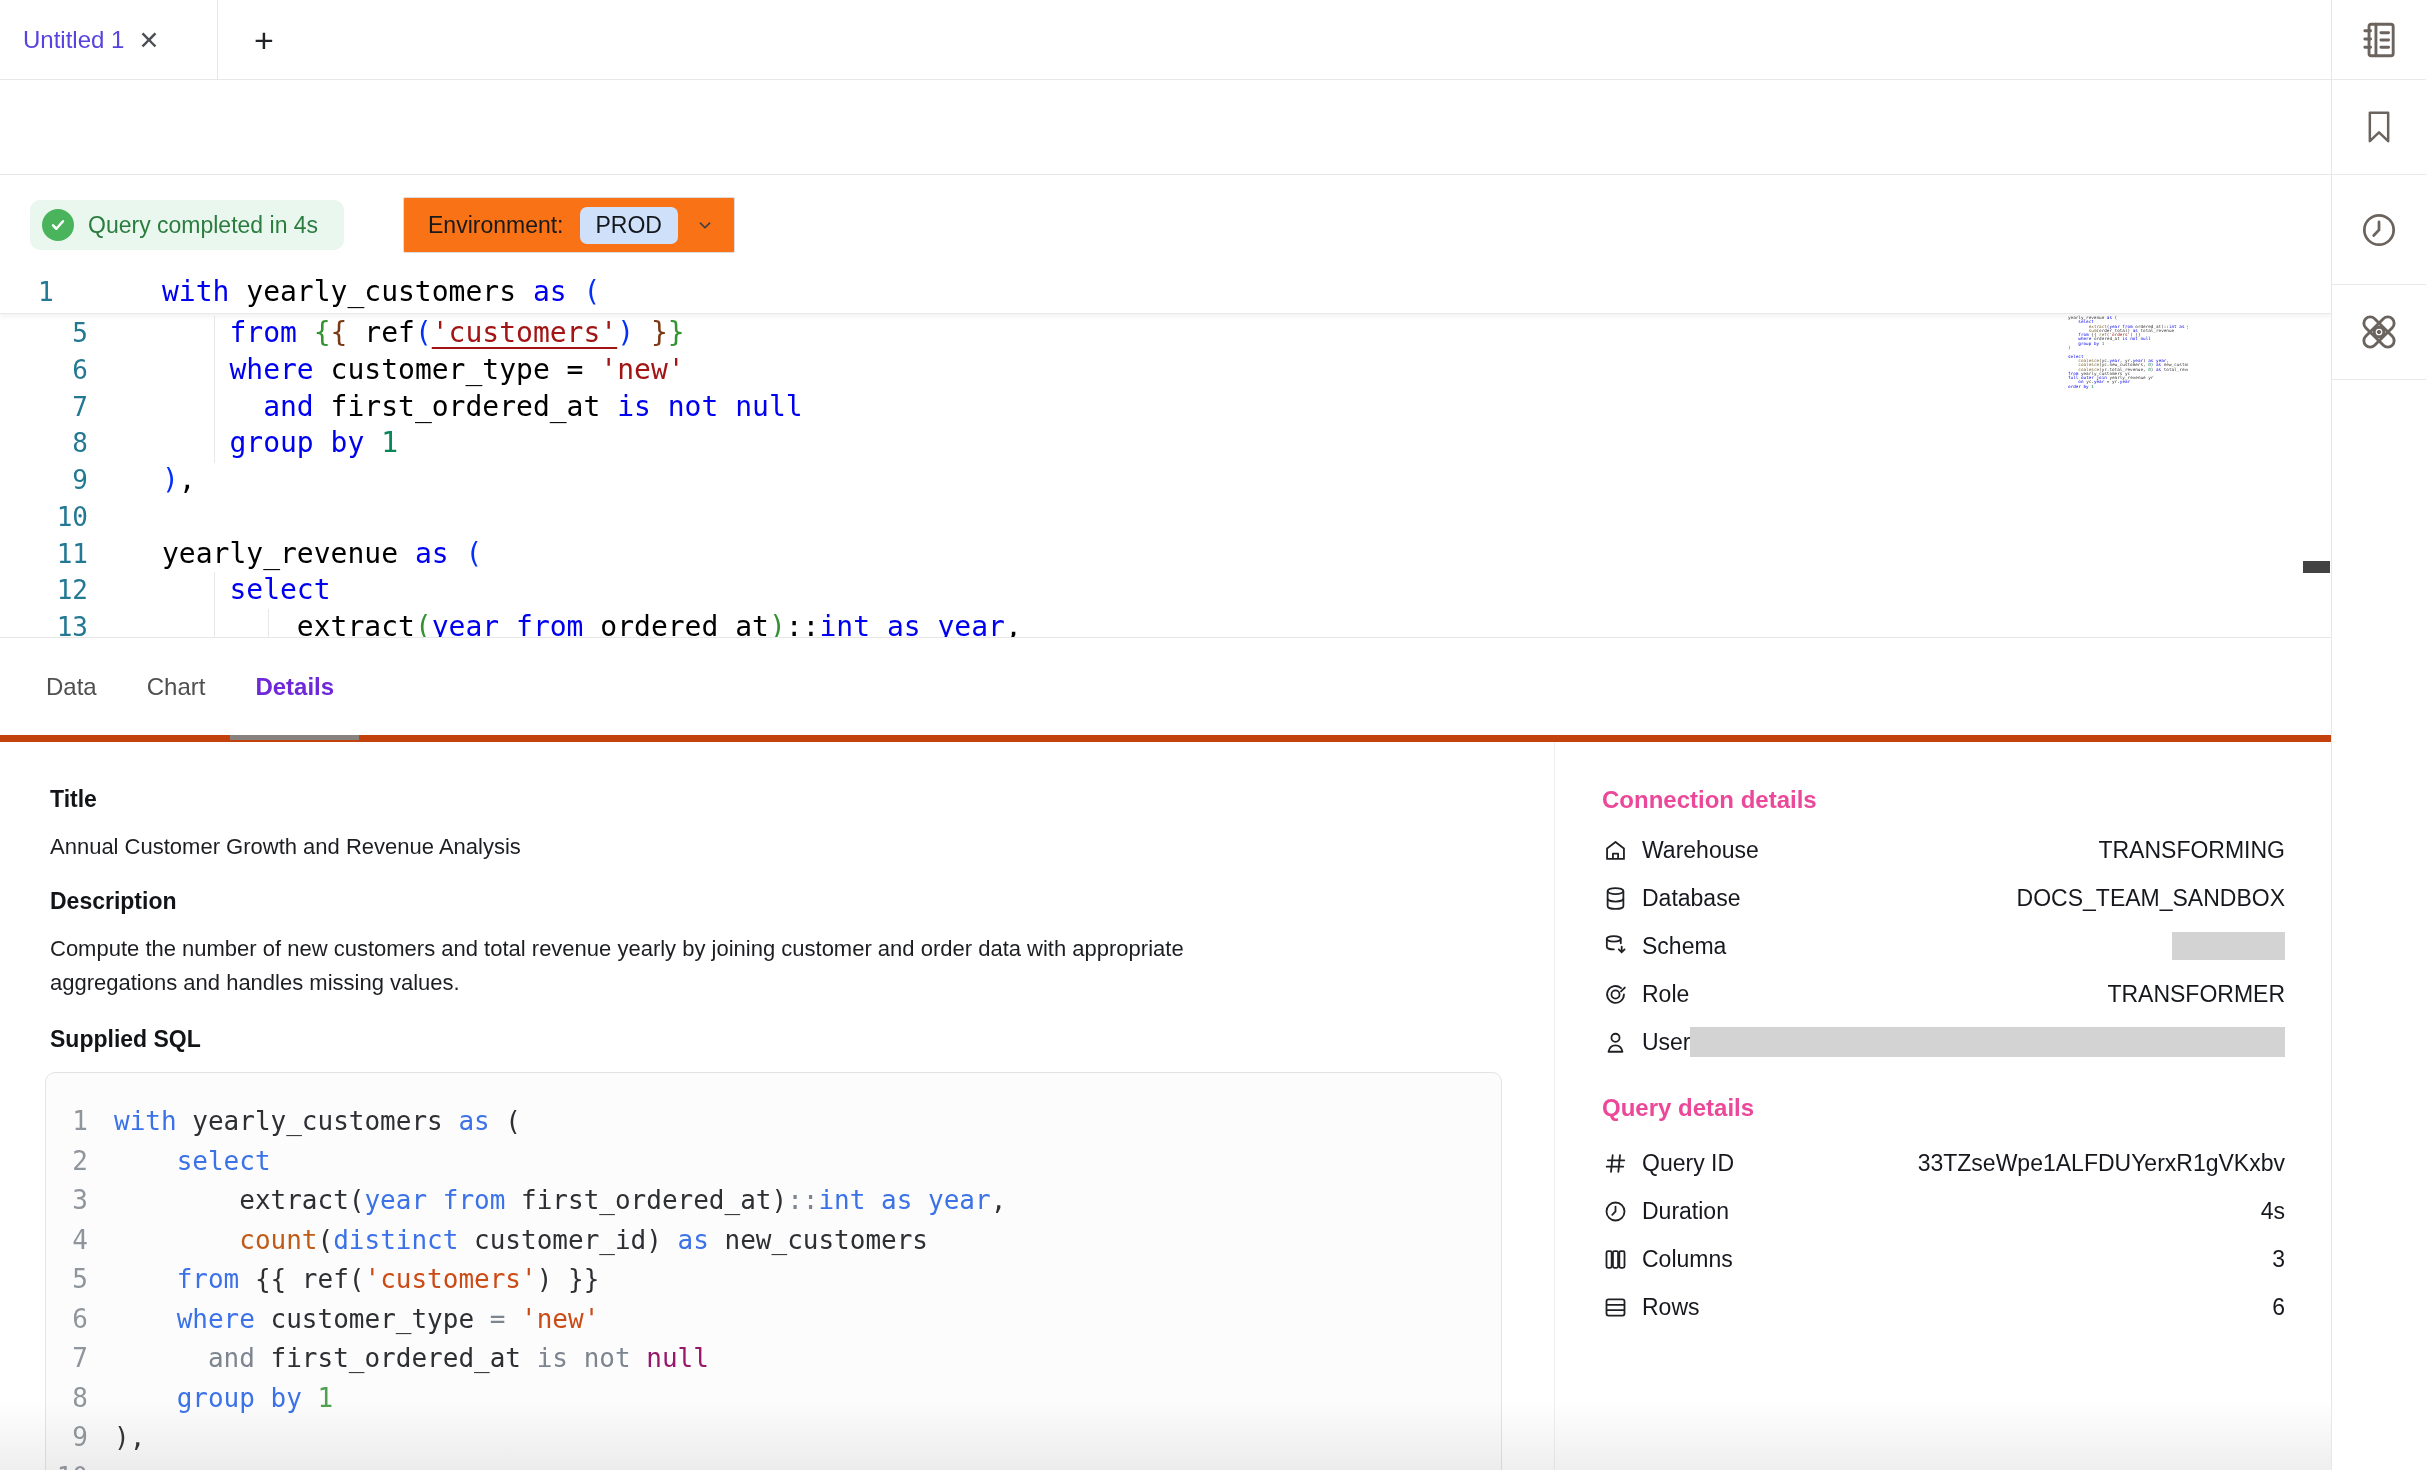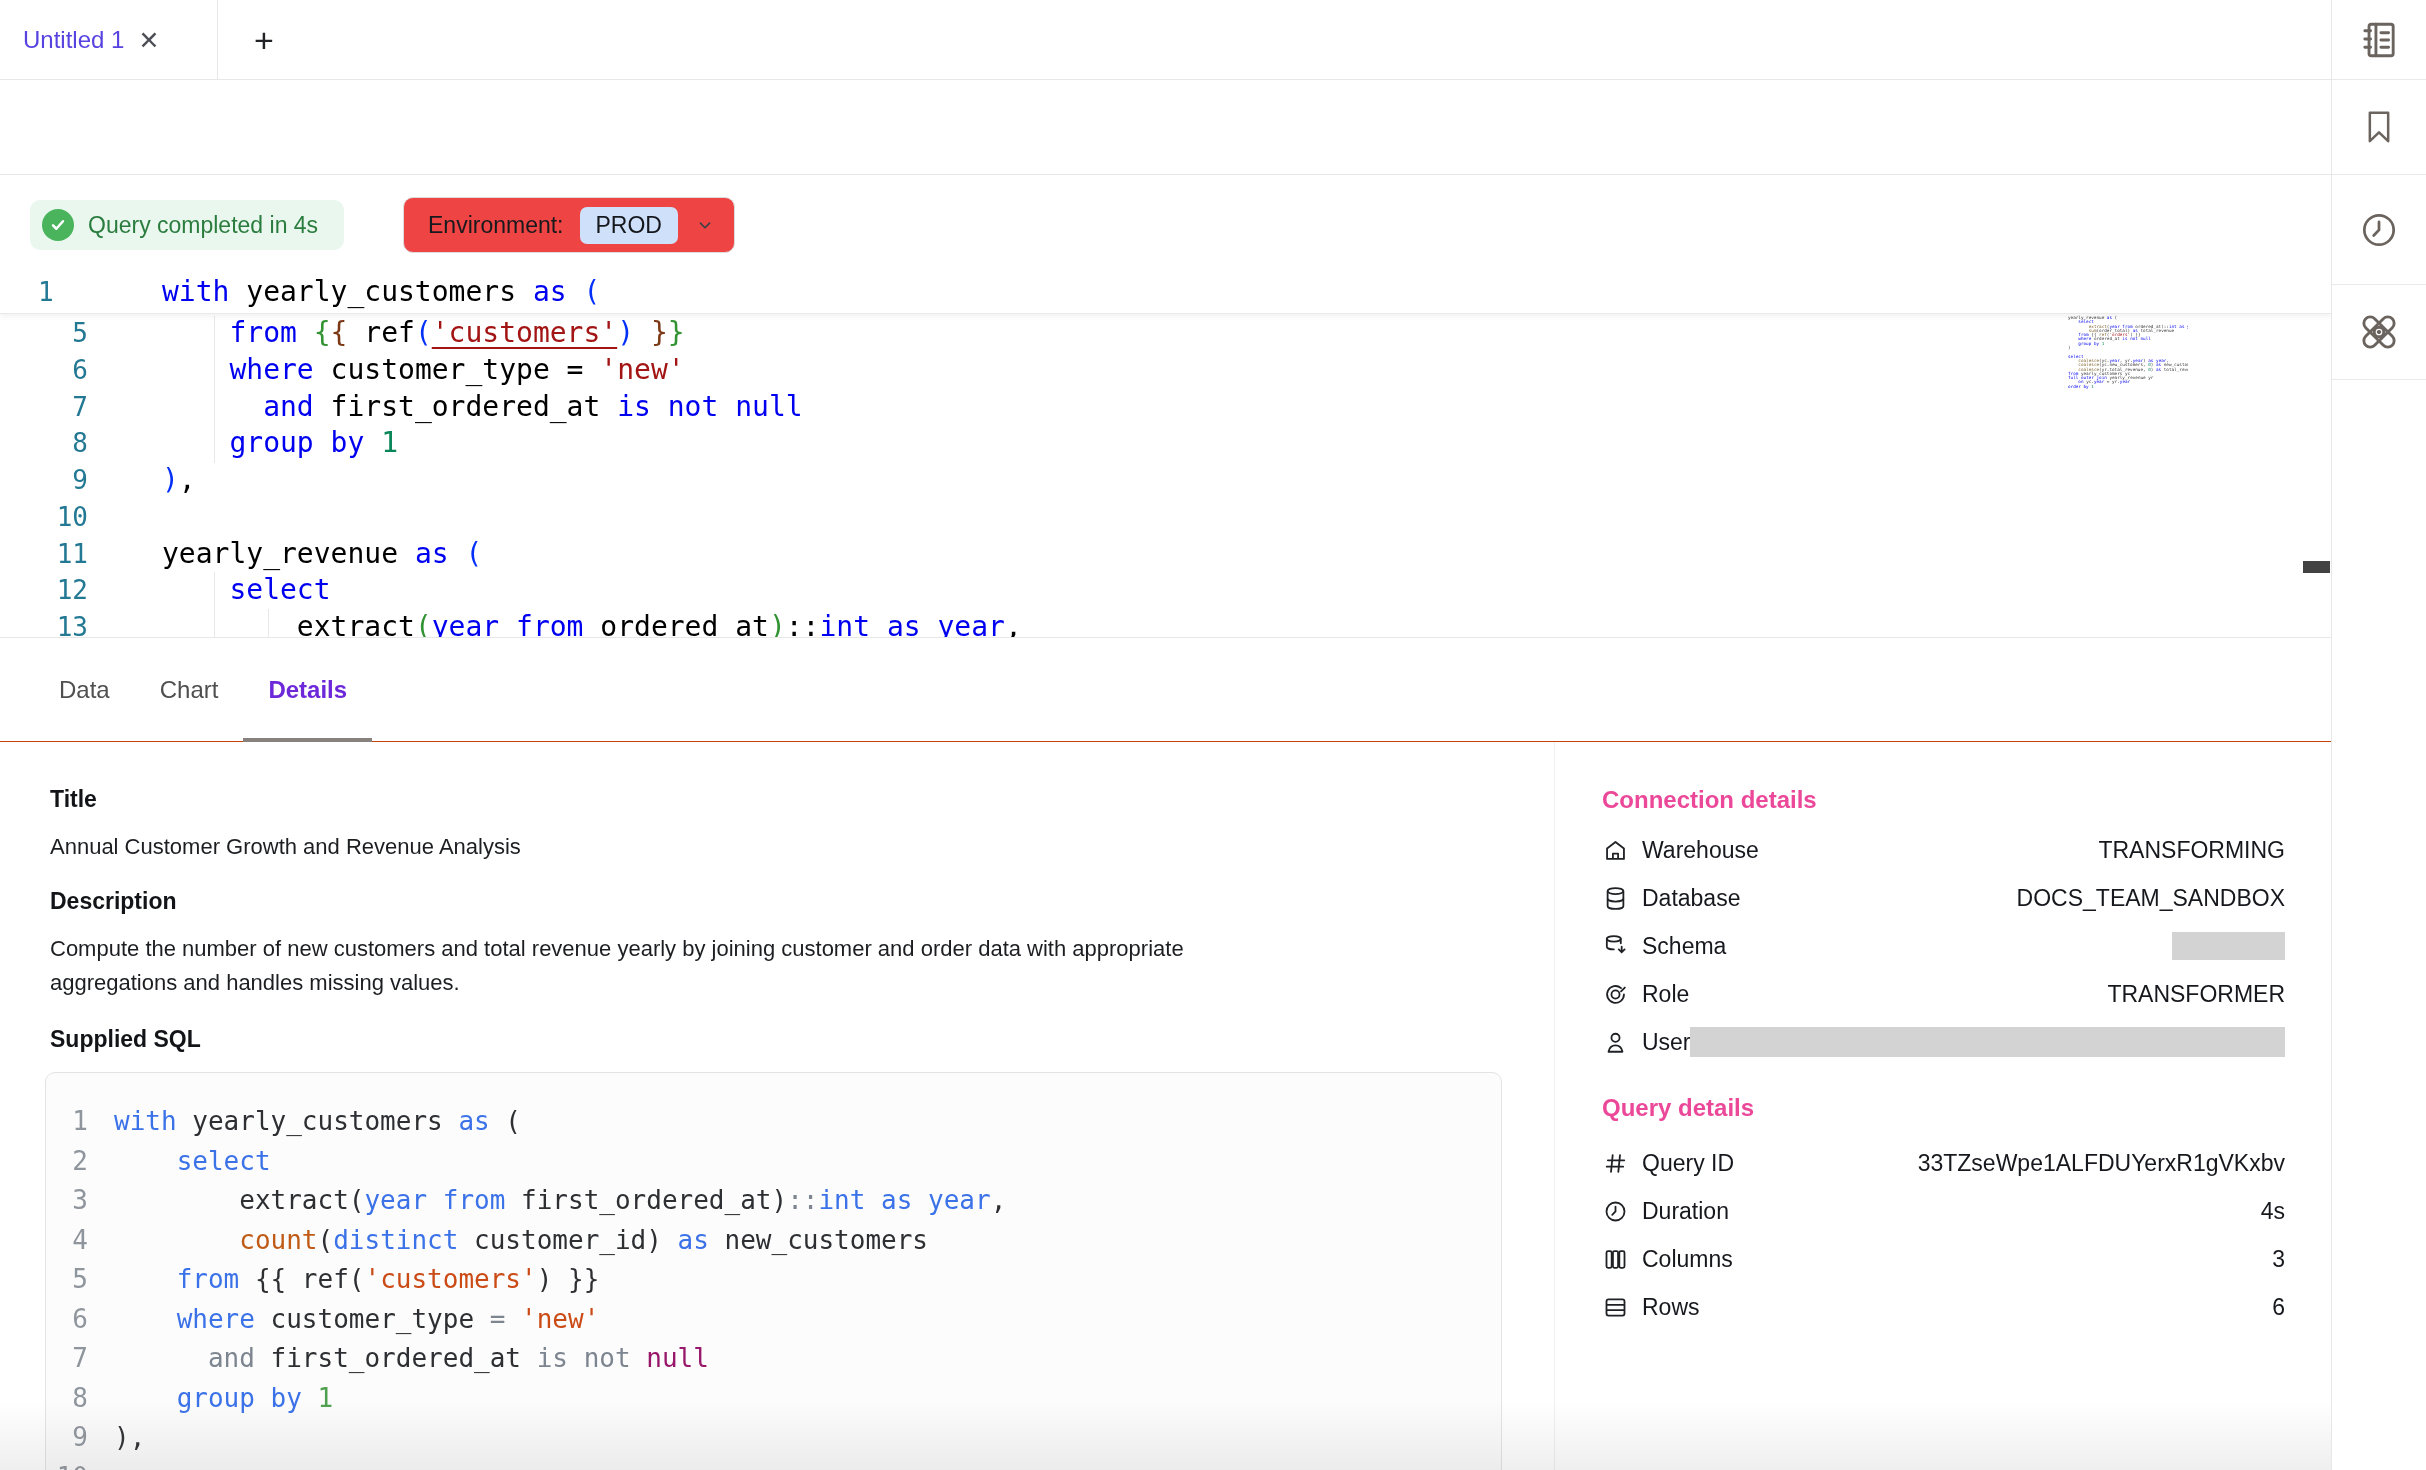--- a/index.html
+++ b/index.html
@@ -18,21 +18,21 @@
   .toolbar{position:absolute;left:0;top:80px;width:2331px;height:95px;border-bottom:1px solid #e7e7e7;background:#fff}
   .bm-btn{position:absolute;left:1884px;top:110px;width:36px;height:40px;color:#1c1e22;cursor:pointer}
   .develop-btn{position:absolute;left:1966px;top:98px;width:177px;height:62px;border:1.5px solid #9a9a9a;border-radius:10px;background:#fff;display:flex;align-items:center;justify-content:center;gap:12px;font-size:24px;color:#17191d;cursor:pointer}
   .run-btn{position:absolute;left:2171px;top:98px;width:126px;height:62px;border-radius:10px;background:#18181b;color:#fff;display:flex;align-items:center;justify-content:center;gap:10px;font-size:24px;font-weight:600;cursor:pointer}
 
   
   .statusrow{position:absolute;left:0;top:175px;width:2331px;height:95px;background:#fff}
   .done-pill{position:absolute;left:30px;top:25px;height:50px;padding:0 26px 0 12px;border-radius:10px;background:#e9f7ee;display:flex;align-items:center;gap:14px}
   .done-pill .ck{width:32px;height:32px;border-radius:50%;background:#49b45c;display:flex;align-items:center;justify-content:center}
   .done-pill .txt{font-size:23px;font-weight:500;color:#2b7c3f}
-  .env-box{position:absolute;left:403px;top:22px;height:56px;padding:0 18px 0 24px;border:1.5px solid #dcdcdc;border-radius:10px;background:#ef4444;display:flex;align-items:center;gap:16px;cursor:pointer}
+  .env-box{position:absolute;left:403px;top:22px;height:56px;padding:0 18px 0 24px;border:1.5px solid #dcdcdc;border-radius:2px;background:#f97316;display:flex;align-items:center;gap:16px;cursor:pointer}
   .env-label{font-size:23px;color:#17191d}
   .env-pill{background:#cfe0fb;border-radius:7px;padding:5px 16px;font-size:23px;color:#14171c}
   .env-chev{color:#3c4046;display:flex}
 
   
   .editor{position:absolute;left:0;top:270px;width:2331px;height:368px;background:#fff;border-bottom:1px solid #e7e7e7;overflow:hidden}
   .sticky{position:absolute;left:0;top:0;width:2331px;height:44px;background:#fff;border-bottom:1px solid #e9e9e9;box-shadow:0 3px 5px rgba(0,0,0,.05);z-index:3}
   .edlines{position:absolute;left:0;top:45px;width:2331px}
   .ed-line{position:relative;height:36.75px;line-height:36.75px;font-family:"DejaVu Sans Mono",monospace;font-size:28px;white-space:pre}
   .sticky .ed-line{height:44px;line-height:44px}
@@ -42,21 +42,21 @@
   .ed-kw{color:#0000f0}.ed-t{color:#000}.ed-str{color:#a31515}.ed-num{color:#098658}
   .ed-b1{color:#0431fa}.ed-b2{color:#319331}.ed-b3{color:#7b3814}
   .ed-lnk{color:#a31515;text-decoration:underline;text-underline-offset:5px}
   .guide{position:absolute;width:1px;background:#e8e8e8;z-index:1}
   .minimap{position:absolute;left:2068px;top:3px;width:120px;height:116px;overflow:hidden;z-index:2}
   .mm-line{height:4.3px;line-height:4.3px;font-family:"DejaVu Sans Mono",monospace;font-size:4.3px;white-space:pre;color:#333}
   .mm-k{color:#0000f0}.mm-s{color:#a31515}.mm-f{color:#795e26}.mm-n{color:#098658}.mm-t{color:#333}
   .scroll-thumb{position:absolute;left:2303px;top:291px;width:27px;height:12px;background:#424242;cursor:pointer}
 
   
-  .rtabs{position:absolute;left:0;top:638px;width:2331px;height:104px;border-bottom:1px solid #c2410c;display:flex;align-items:center;padding-left:34px;background:#fff}
+  .rtabs{position:absolute;left:0;top:638px;width:2331px;height:104px;border-bottom:7px solid #c2410c;display:flex;align-items:center;padding-left:21px;background:#fff}
   .rtab{position:relative;height:104px;display:flex;align-items:center;padding:0 25px;font-size:24px;color:#4f4f4f;cursor:pointer}
   .rtab.active{color:#6d28d9;font-weight:600}
   .rtab.active::after{content:"";position:absolute;left:0;right:0;bottom:-1px;height:5px;background:#87827d}
 
   
   .details{position:absolute;left:0;top:742px;width:2331px;height:728px;background:#fff;overflow:hidden}
   .col-divider{position:absolute;left:1554px;top:0;width:1px;height:728px;background:#efefef}
   .h-sec{position:absolute;font-size:23px;font-weight:700;color:#121418}
   .body-txt{position:absolute;font-size:22px;color:#1c1e22;line-height:34px}
 

